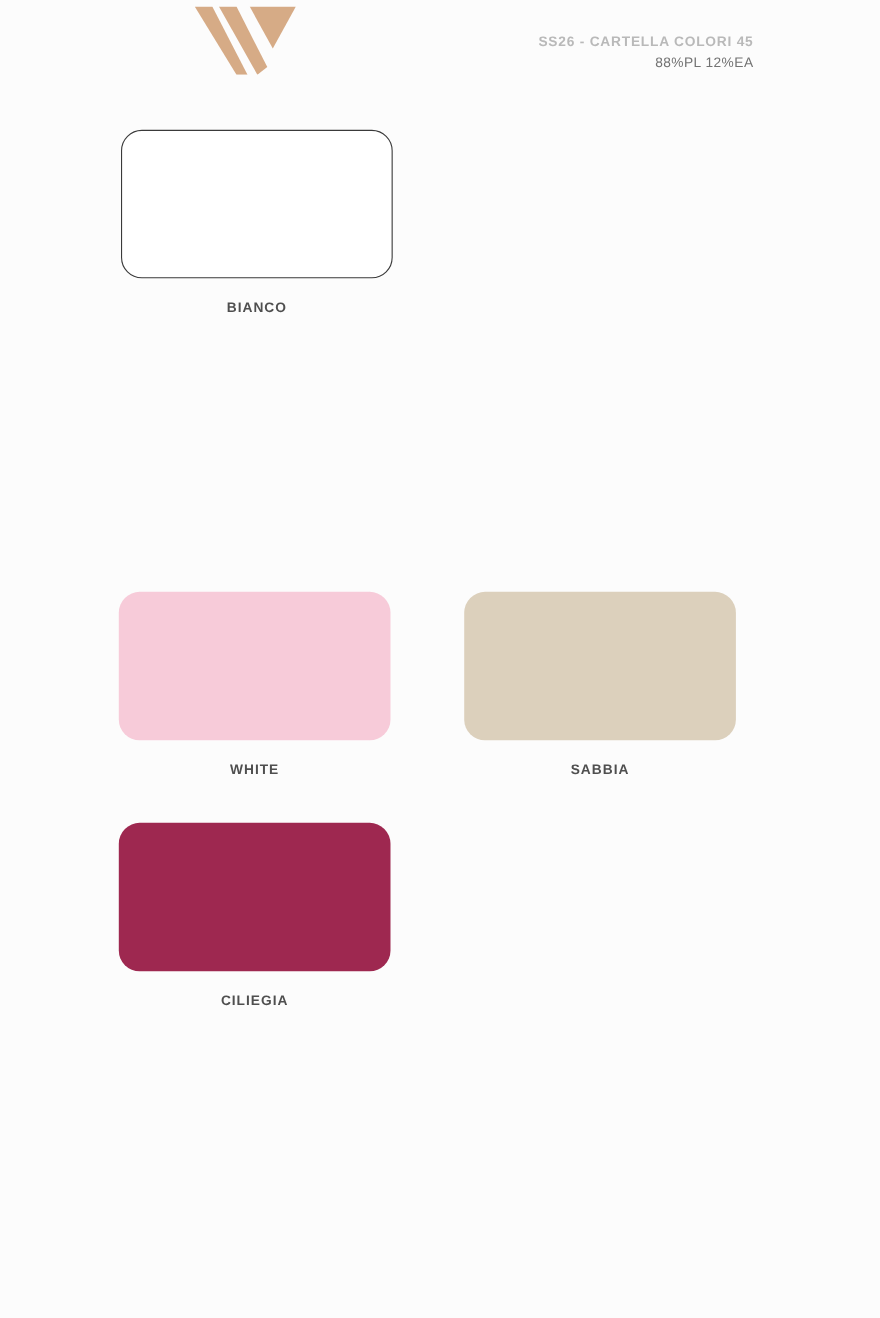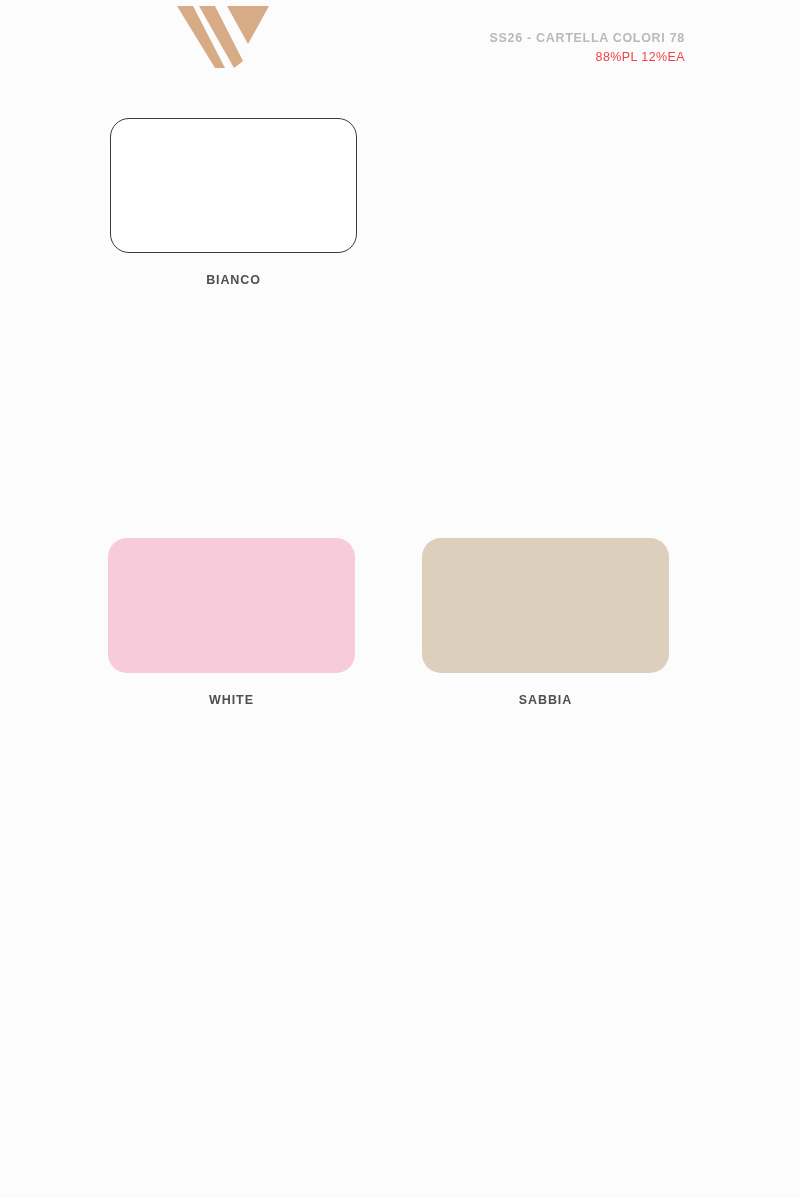--- a/index.html
+++ b/index.html
@@ -59,21 +59,21 @@
     letter-spacing: 0.7px;
     color: #b9b9b9;
     font-weight: 700;
     white-space: nowrap;
   }
 
   .meta-sub {
     margin-top: 5px;
     font-size: 12.5px;
     letter-spacing: 0.4px;
-    color: #ef4444;
+    color: #737373;
     font-weight: 400;
     white-space: nowrap;
   }
 
   
   .swatch-grid {
     position: relative;
     width: 728px;
     padding-left: 110px;
     box-sizing: border-box;
@@ -141,21 +141,21 @@
 
   <div class="brand">
     <svg class="logo-mark" viewBox="0 0 92 62">
       <polygon points="0,0 16,0 48,62 38,62" fill="#d6ab86"></polygon>
       <polygon points="22,0 38,0 66,55 57,62" fill="#d6ab86"></polygon>
       <polygon points="50,0 92,0 71,38" fill="#d6ab86"></polygon>
     </svg>
   </div>
 
   <div class="header-meta">
-    <div class="meta-title">SS26 - CARTELLA COLORI 78</div>
+    <div class="meta-title">SS26 - CARTELLA COLORI 45</div>
     <div class="meta-sub">88%PL 12%EA</div>
   </div>
 
 </div>
 
 <div class="swatch-grid">
 
   <div class="swatch-row">
     <div class="swatch-cell">
       <div class="swatch-chip outlined" style="background:#ffffff"></div>
@@ -170,14 +170,21 @@
     <div class="swatch-cell shift-left">
       <div class="swatch-chip" style="background:#f7cbd9"></div>
       <div class="swatch-label">WHITE</div>
     </div>
     <div class="swatch-cell col-2 shift-right">
       <div class="swatch-chip" style="background:#dcd0bc"></div>
       <div class="swatch-label">SABBIA</div>
     </div>
   </div>
 
+  <div class="swatch-row">
+    <div class="swatch-cell shift-left">
+      <div class="swatch-chip" style="background:#9e2850"></div>
+      <div class="swatch-label">CILIEGIA</div>
+    </div>
+    <div class="swatch-cell col-2"></div>
+  </div>
 
 </div>
 
 </body></html>

